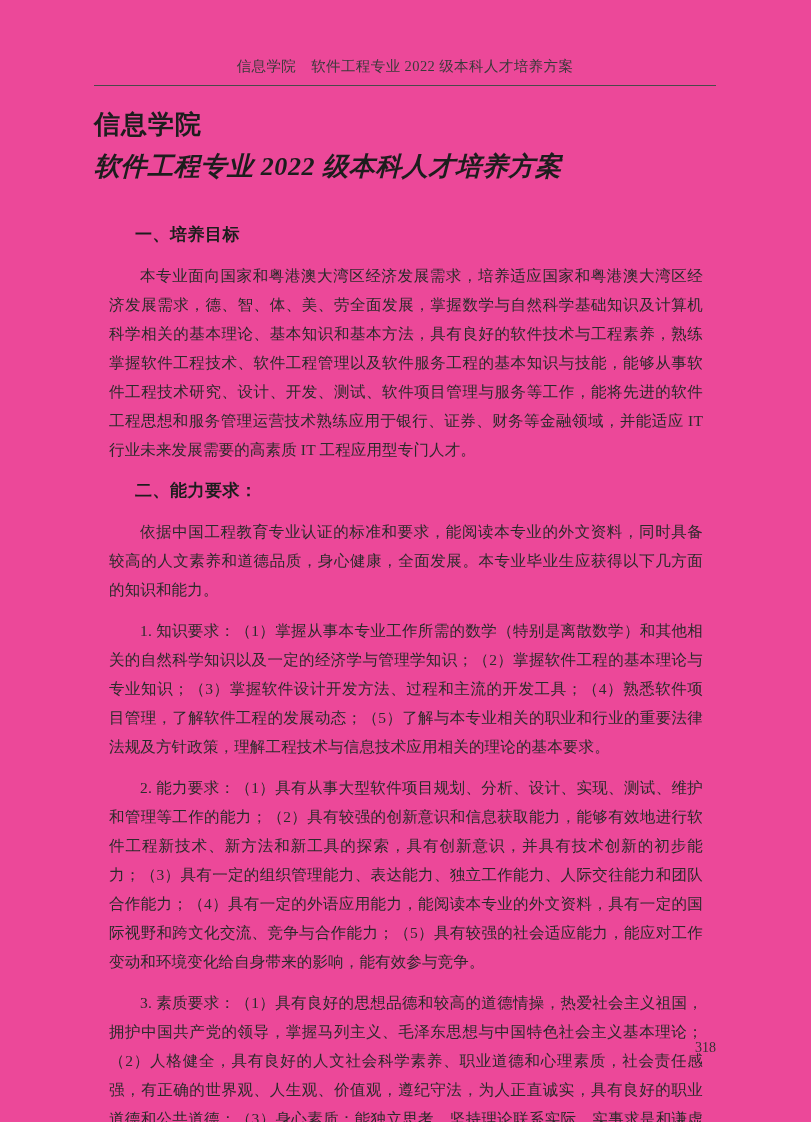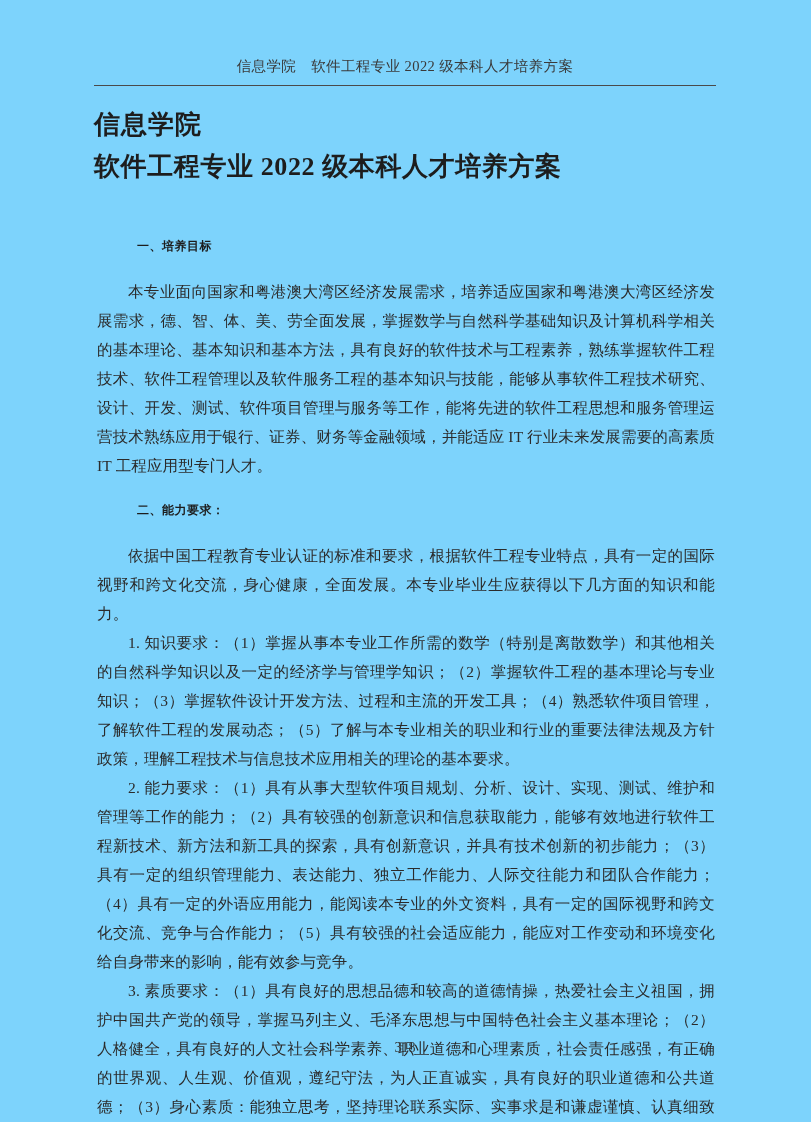--- a/index.html
+++ b/index.html
@@ -14,21 +14,21 @@
     overflow: hidden;
     font-family: "Liberation Serif", "DejaVu Serif", serif;
     color: #2b2b2b;
   }
 
   .page {
     position: absolute;
     left: 0; top: 0;
     width: 811px;
     height: 1122px;
-    background: #7dd3fc;
+    background: #ec4899;
   }
 
   
   .running-header {
     position: absolute;
     left: 94px;
     top: 57px;
     width: 622px;
     text-align: center;
     font-size: 14.5px;
@@ -59,59 +59,60 @@
     letter-spacing: 1px;
     line-height: 42px;
     color: #1d1d1d;
   }
   .doc-title .line2 {
     font-size: 26px;
     font-weight: bold;
     letter-spacing: 0.6px;
     line-height: 42px;
     color: #1d1d1d;
+    font-style: italic;
   }
 
   
   .body-area {
     position: absolute;
     left: 97px;
     top: 216px;
     width: 618px;
   }
 
   .sec-heading {
-    font-size: 12px;
+    font-size: 17px;
     font-weight: bold;
     line-height: 29px;
     text-indent: 2em;
     letter-spacing: 0.5px;
     color: #1d1d1d;
-    margin: 16px;
+    margin: 4px;
   }
 
   p.para {
-    margin: 0;
+    margin: 12px;
     font-size: 15.5px;
     line-height: 29px;
     text-indent: 2em;
     text-align: justify;
     text-justify: inter-character;
     letter-spacing: 0.15px;
     color: #2b2b2b;
     word-break: break-all;
   }
 
   
   .page-number {
     position: absolute;
     left: 94px;
     top: 1040px;
     width: 622px;
-    text-align: center;
+    text-align: right;
     font-size: 14px;
     color: #333333;
   }
 </style>
 </head>
 <body>
 
 <div class="page">
 
   <div class="running-header">信息学院　软件工程专业 2022 级本科人才培养方案</div>
@@ -122,21 +123,21 @@
     <div class="line1">信息学院</div>
     <div class="line2">软件工程专业 2022 级本科人才培养方案</div>
   </div>
 
   <div class="body-area">
 
     <div class="sec-heading">一、培养目标</div>
     <p class="para">本专业面向国家和粤港澳大湾区经济发展需求，培养适应国家和粤港澳大湾区经济发展需求，德、智、体、美、劳全面发展，掌握数学与自然科学基础知识及计算机科学相关的基本理论、基本知识和基本方法，具有良好的软件技术与工程素养，熟练掌握软件工程技术、软件工程管理以及软件服务工程的基本知识与技能，能够从事软件工程技术研究、设计、开发、测试、软件项目管理与服务等工作，能将先进的软件工程思想和服务管理运营技术熟练应用于银行、证券、财务等金融领域，并能适应 IT 行业未来发展需要的高素质 IT 工程应用型专门人才。</p>
 
     <div class="sec-heading">二、能力要求：</div>
-    <p class="para">依据中国工程教育专业认证的标准和要求，根据软件工程专业特点，具有一定的国际视野和跨文化交流，身心健康，全面发展。本专业毕业生应获得以下几方面的知识和能力。</p>
+    <p class="para">依据中国工程教育专业认证的标准和要求，能阅读本专业的外文资料，同时具备较高的人文素养和道德品质，身心健康，全面发展。本专业毕业生应获得以下几方面的知识和能力。</p>
     <p class="para">1. 知识要求：（1）掌握从事本专业工作所需的数学（特别是离散数学）和其他相关的自然科学知识以及一定的经济学与管理学知识；（2）掌握软件工程的基本理论与专业知识；（3）掌握软件设计开发方法、过程和主流的开发工具；（4）熟悉软件项目管理，了解软件工程的发展动态；（5）了解与本专业相关的职业和行业的重要法律法规及方针政策，理解工程技术与信息技术应用相关的理论的基本要求。</p>
     <p class="para">2. 能力要求：（1）具有从事大型软件项目规划、分析、设计、实现、测试、维护和管理等工作的能力；（2）具有较强的创新意识和信息获取能力，能够有效地进行软件工程新技术、新方法和新工具的探索，具有创新意识，并具有技术创新的初步能力；（3）具有一定的组织管理能力、表达能力、独立工作能力、人际交往能力和团队合作能力；（4）具有一定的外语应用能力，能阅读本专业的外文资料，具有一定的国际视野和跨文化交流、竞争与合作能力；（5）具有较强的社会适应能力，能应对工作变动和环境变化给自身带来的影响，能有效参与竞争。</p>
     <p class="para">3. 素质要求：（1）具有良好的思想品德和较高的道德情操，热爱社会主义祖国，拥护中国共产党的领导，掌握马列主义、毛泽东思想与中国特色社会主义基本理论；（2）人格健全，具有良好的人文社会科学素养、职业道德和心理素质，社会责任感强，有正确的世界观、人生观、价值观，遵纪守法，为人正直诚实，具有良好的职业道德和公共道德；（3）身心素质：能独立思考，坚持理论联系实际、实事求是和谦虚谨慎、认真细致的科学态度；拥有健康的体魄，养成良好的体育锻炼和卫生习惯，具备健全的心理和乐观的人生态度；（4）职业素质：具有良好的社会实践、社会沟通、合作及协调能力，爱岗敬业、遵纪守法的品质，有立业创业的意识，有严谨务实的工作作风。</p>
 
   </div>
 
   <div class="page-number">318</div>
 
 </div>
 

